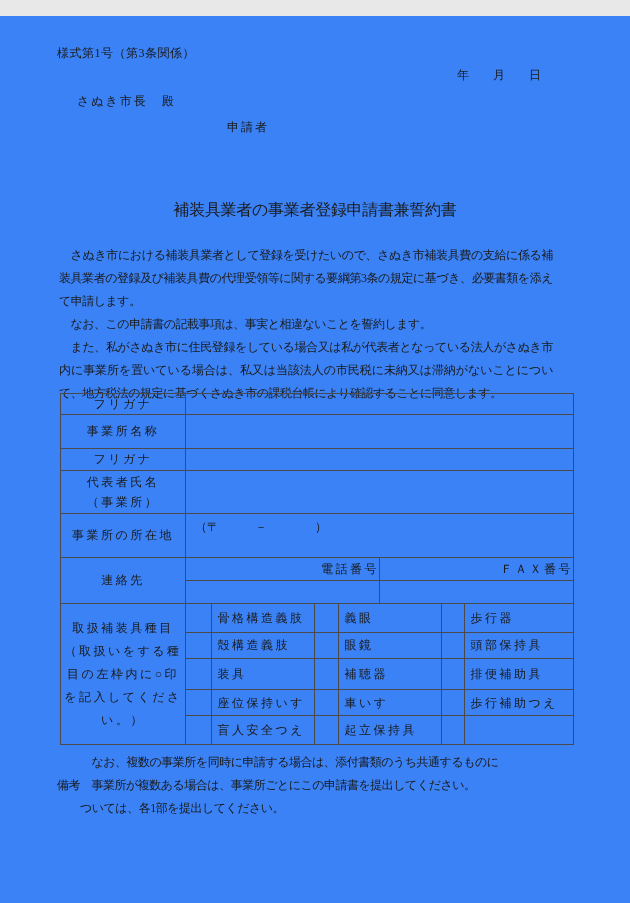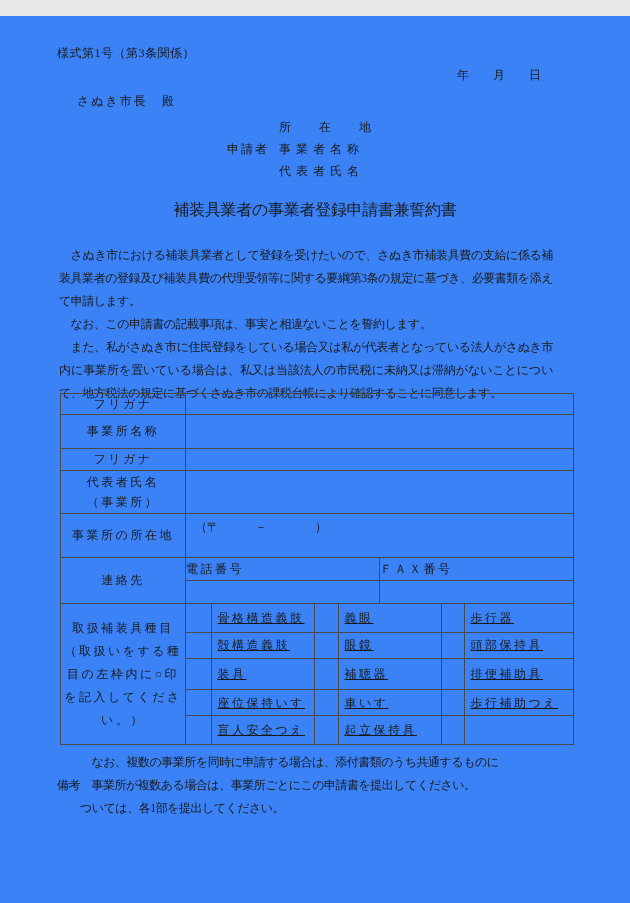--- a/index.html
+++ b/index.html
@@ -45,24 +45,24 @@
   .species-instr { text-align:left; white-space:pre-line; line-height:23px; padding:2px 2px 2px 6px; }
 
   table.inner { border-collapse:collapse; width:100%; height:100%; table-layout:fixed; }
   table.inner td { border:1px solid #4a4a4a; }
   table.inner tr:first-child > td { border-top:none; }
   table.inner tr:last-child  > td { border-bottom:none; }
   table.inner td:first-child { border-left:none; }
   table.inner td:last-child  { border-right:none; }
 
   table.contact-inner tr.hdr td { border-bottom:1px dashed #8a8a8a; height:22px;
-                                  text-align:left; letter-spacing:2.5px; }
+                                  text-align:right; letter-spacing:2.5px; }
   table.contact-inner tr.valr td { height:22px; }
 
-  table.species-inner td { letter-spacing:2.5px;text-decoration:underline; }
+  table.species-inner td { letter-spacing:2.5px; }
   table.species-inner td.item { text-align:left; padding-left:6px; padding-right:4px;
                                 white-space:pre-line; line-height:14px; }
   table.species-inner tr td { height:21px; }
   table.species-inner tr.sh24 td { height:24px; }
   table.species-inner tr.sh31 td { height:31px; }
   table.species-inner tr.sh22 td { height:22px; }
 
   .remarks { position:absolute; left:57px; top:735px; line-height:23px; }
   .remarks div { white-space:pre; }
 </style>
@@ -70,25 +70,20 @@
 <body>
 
 <div class="page">
 
   <div class="form-id">様式第1号（第3条関係）</div>
   <div class="date-line">年　　月　　日</div>
   <div class="addressee">さぬき市長　殿</div>
 
   <div class="applicant">
     <span class="app-label">申請者</span>
-    <div class="app-fields">
-      <div class="app-address">所　在　地</div>
-      <div class="app-spaced">事業者名称</div>
-      <div class="app-spaced">代表者氏名</div>
-    </div>
   </div>
 
   <div class="title">補装具業者の事業者登録申請書兼誓約書</div>
 
   <div class="body-text">
     <p>　さぬき市における補装具業者として登録を受けたいので、さぬき市補装具費の支給に係る補装具業者の登録及び補装具費の代理受領等に関する要綱第3条の規定に基づき、必要書類を添えて申請します。</p>
     <p>　なお、この申請書の記載事項は、事実と相違ないことを誓約します。</p>
     <p>　また、私がさぬき市に住民登録をしている場合又は私が代表者となっている法人がさぬき市内に事業所を置いている場合は、私又は当該法人の市民税に未納又は滞納がないことについて、地方税法の規定に基づくさぬき市の課税台帳により確認することに同意します。</p>
   </div>
 

